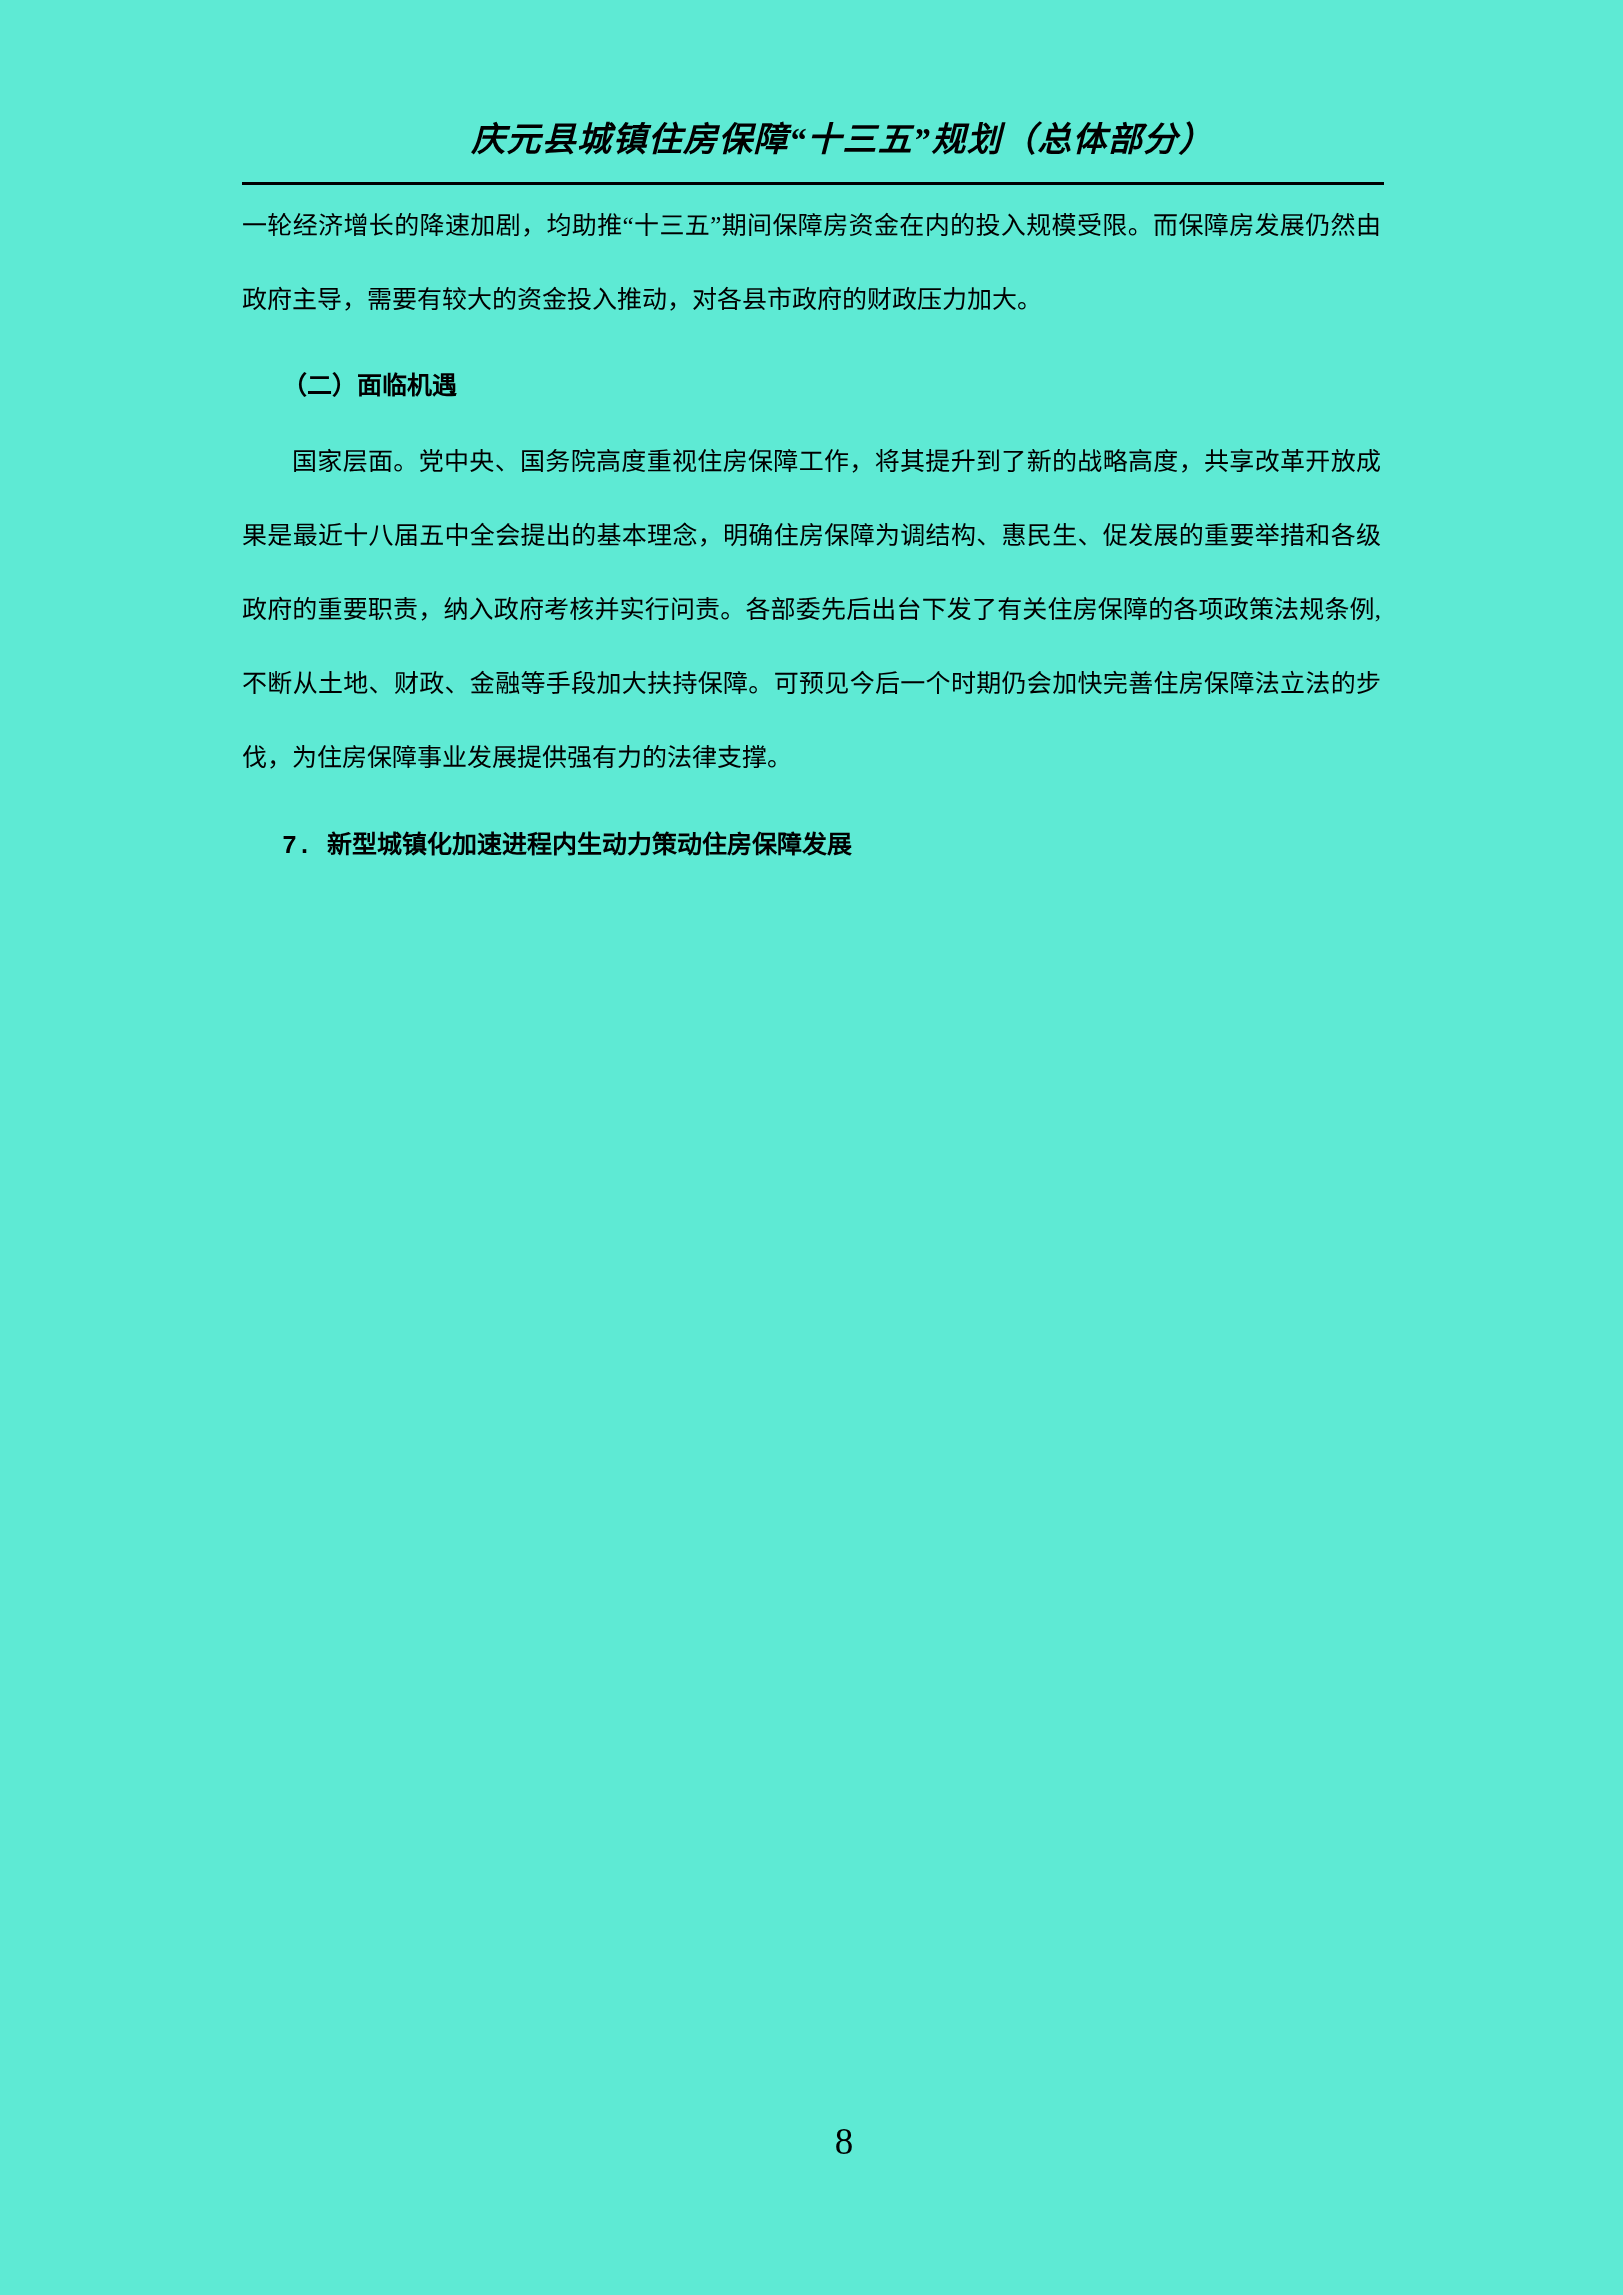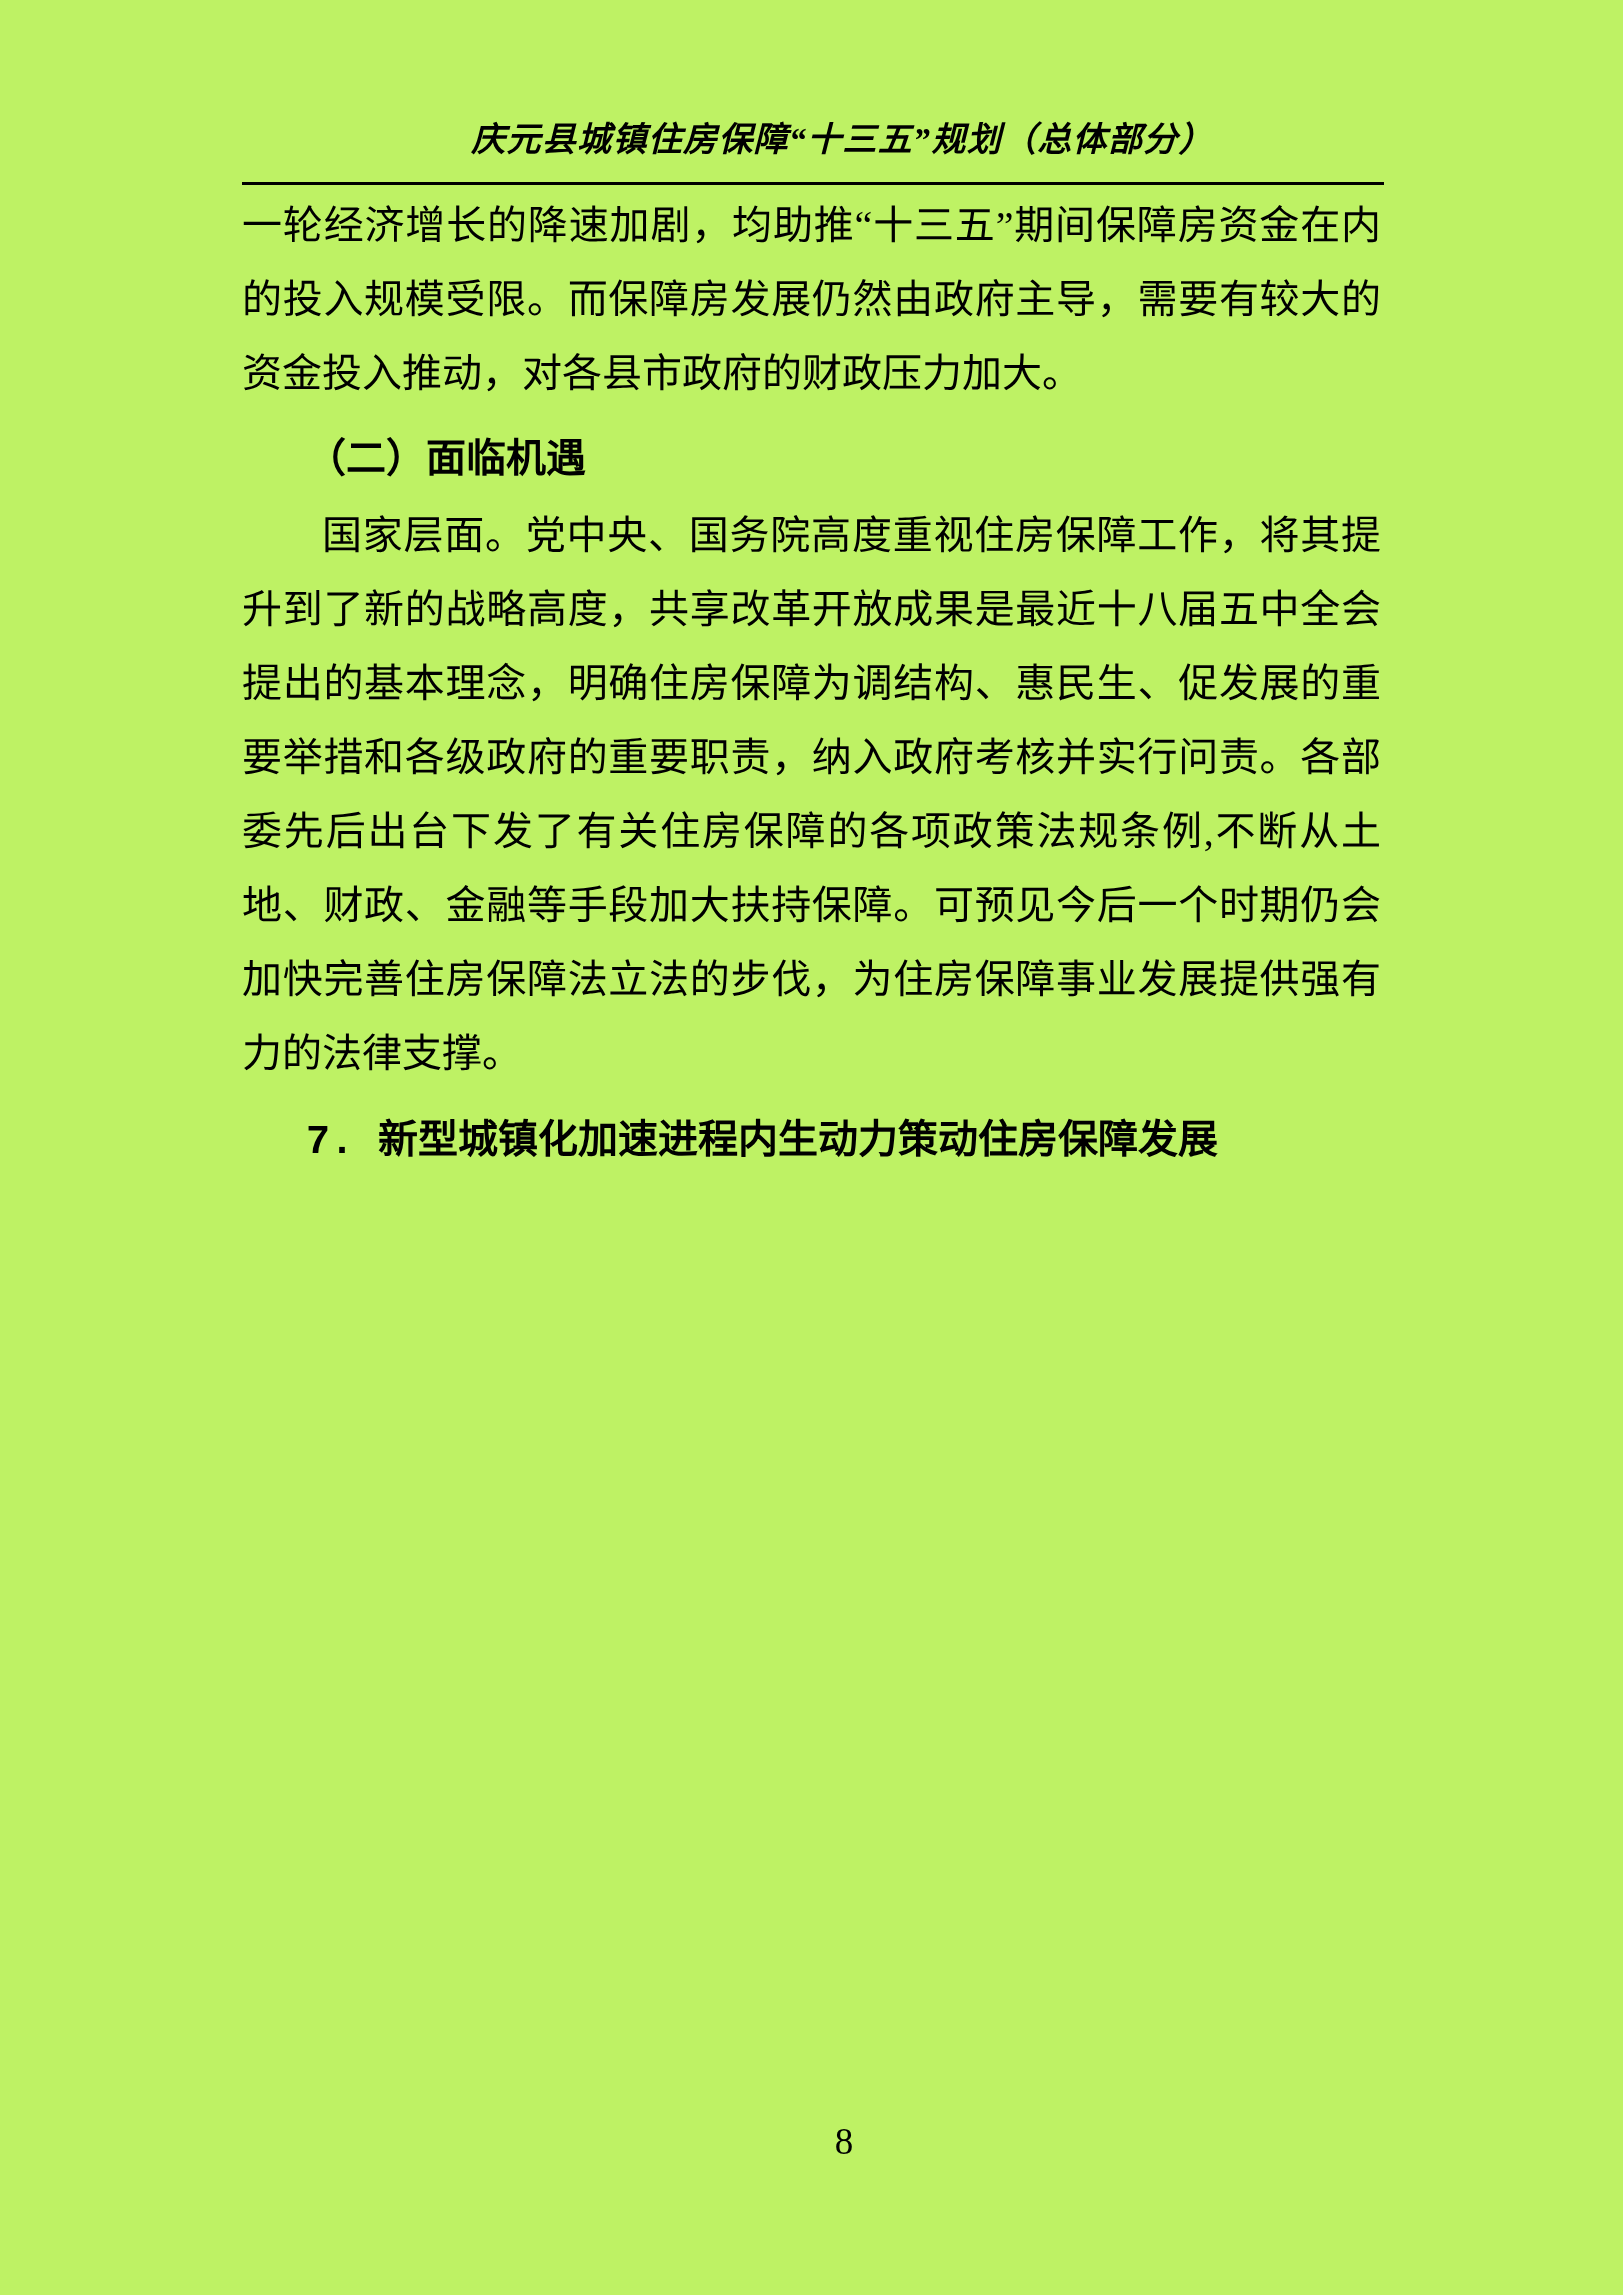--- a/index.html
+++ b/index.html
@@ -4,21 +4,21 @@
 <style>
   html, body {
     margin: 0;
     padding: 0;
     background: #888;
   }
   .page {
     position: relative;
     width: 1623px;
     height: 2295px;
-    background: #bef264;
+    background: #5eead4;
     margin: 0 auto;
     overflow: hidden;
     color: #000000;
     font-family: "Liberation Serif", "DejaVu Serif", serif;
   }
   
   .page-header {
     position: absolute;
     top: 0;
     left: 242px;
@@ -40,21 +40,21 @@
     height: 0;
     border-bottom: 3.3px solid #000000;
     width: 100%;
   }
   
   .content {
     position: absolute;
     top: 189px;
     left: 242px;
     width: 1139px;
-    font-size: 40px;
+    font-size: 25px;
     line-height: 74px;
     text-align: justify;
     text-justify: inter-ideograph;
   }
   .content p {
     margin: 0;
     padding: 0;
   }
   .para-indent {
     text-indent: 2em;

